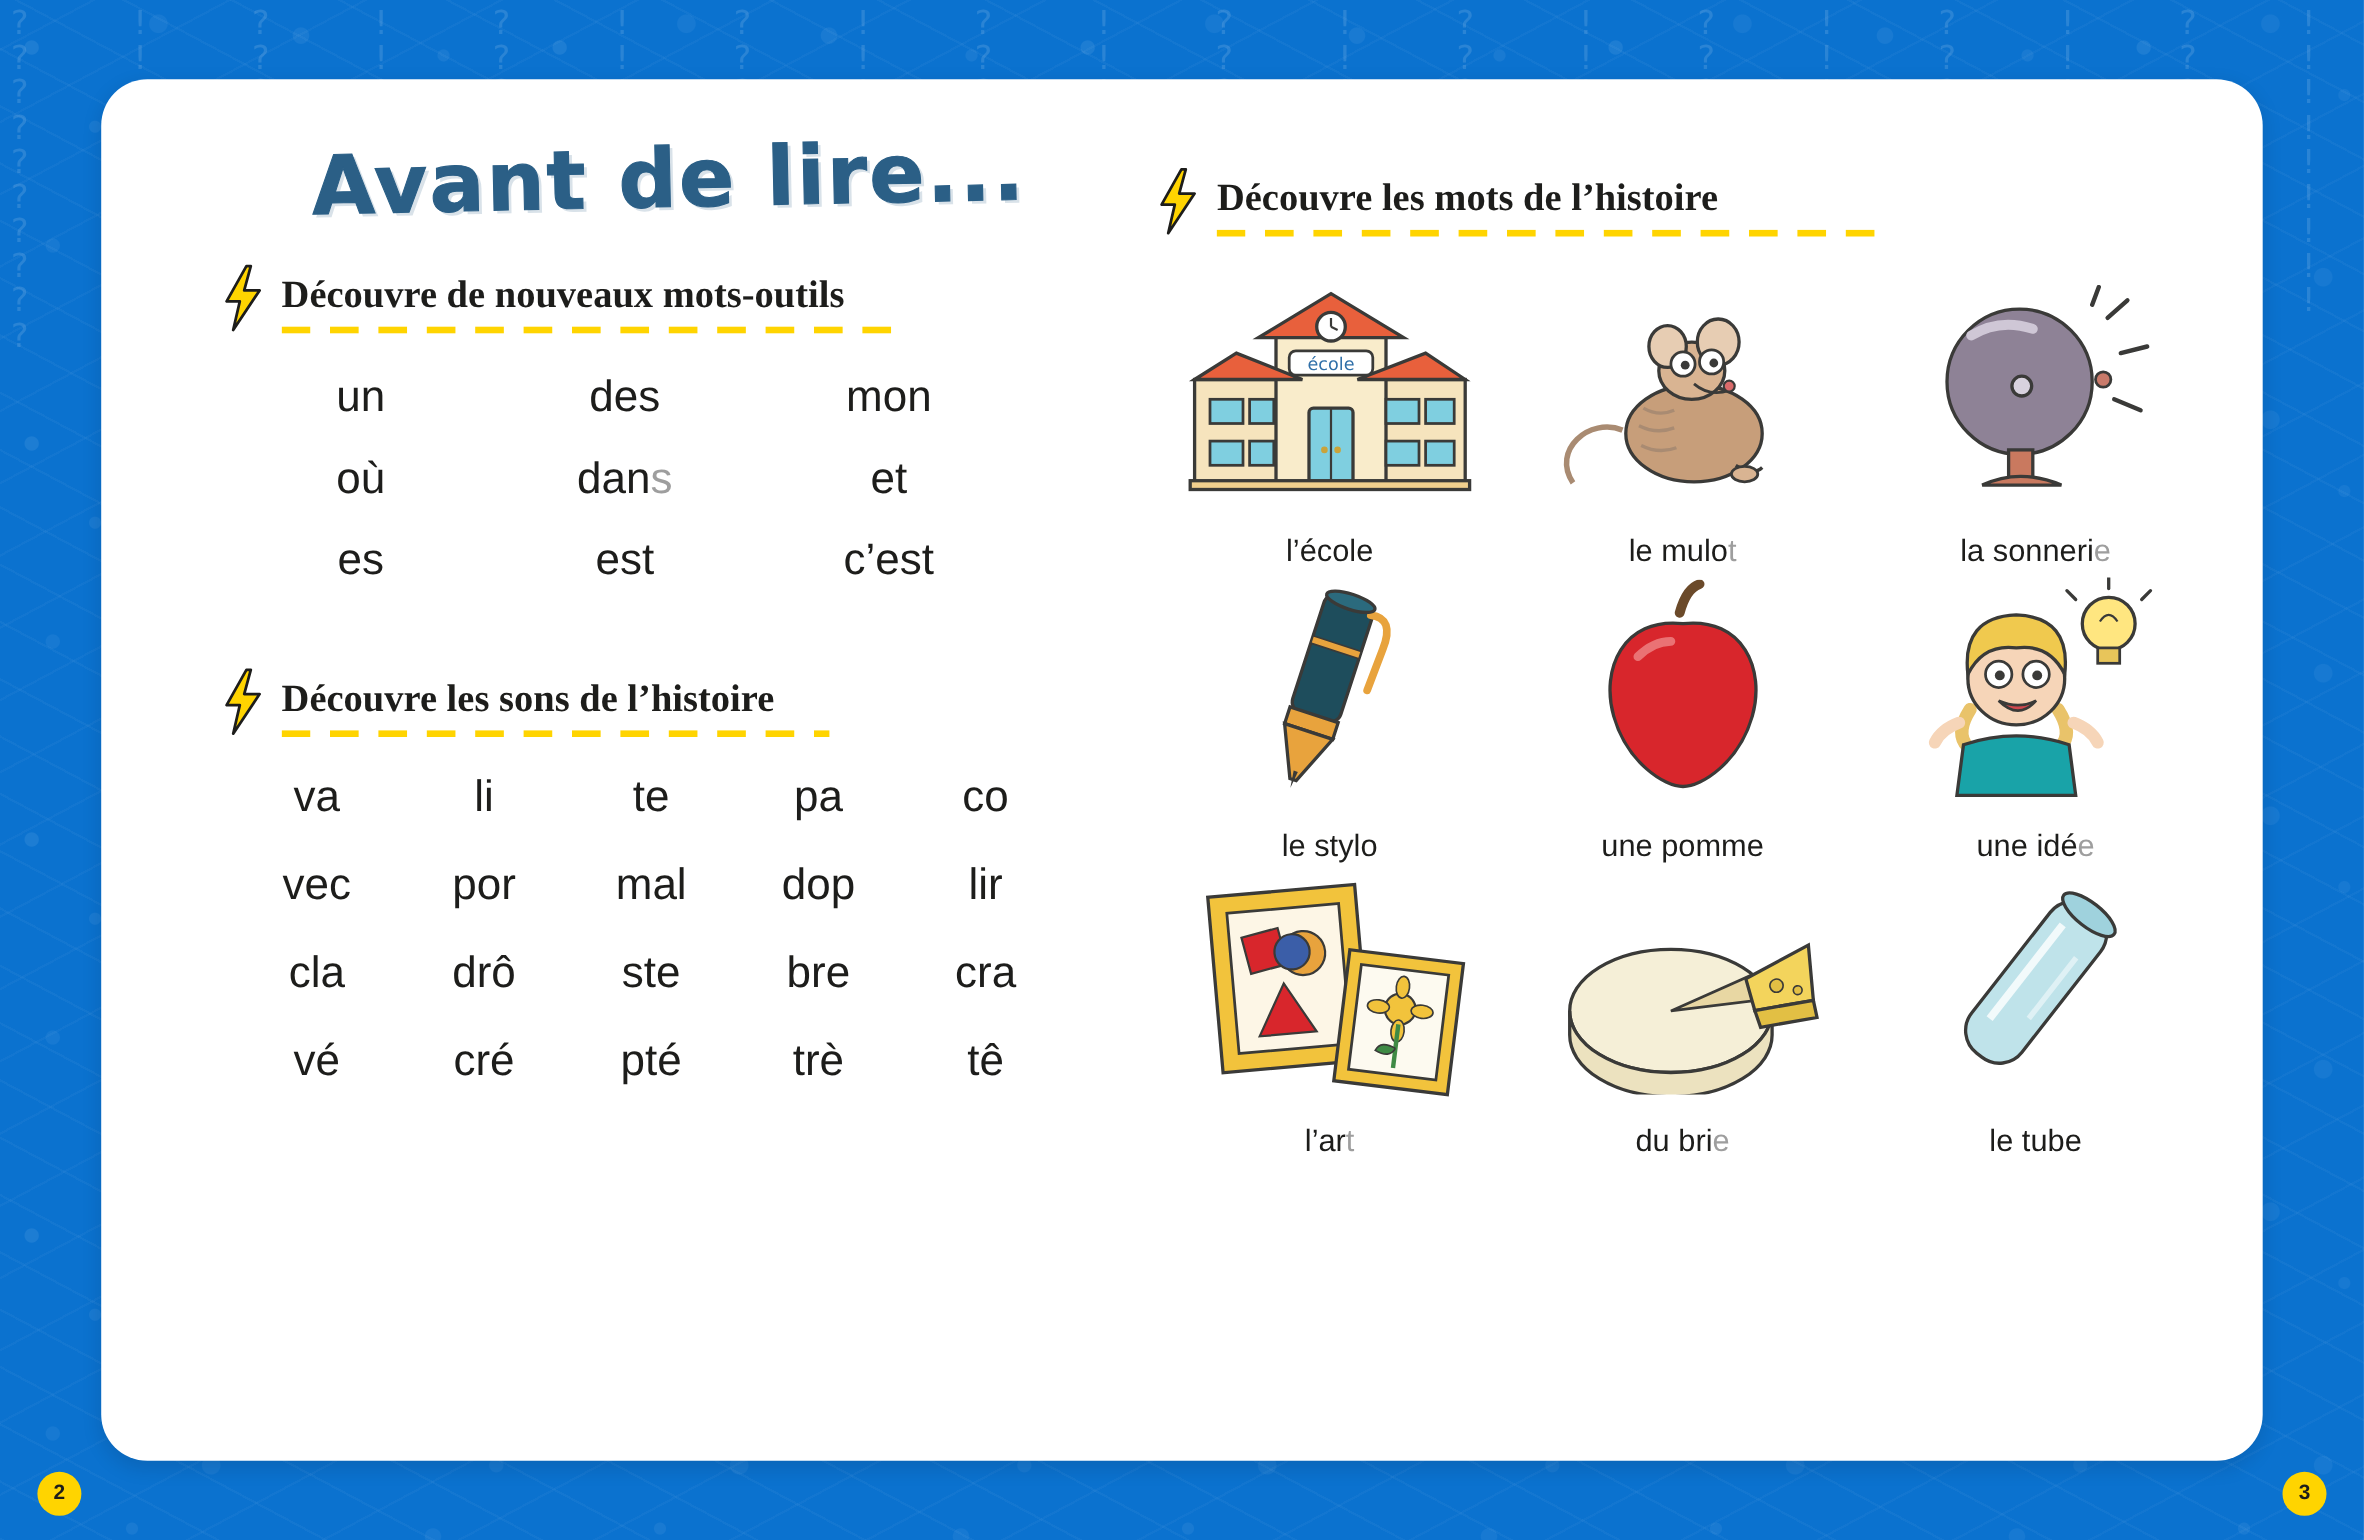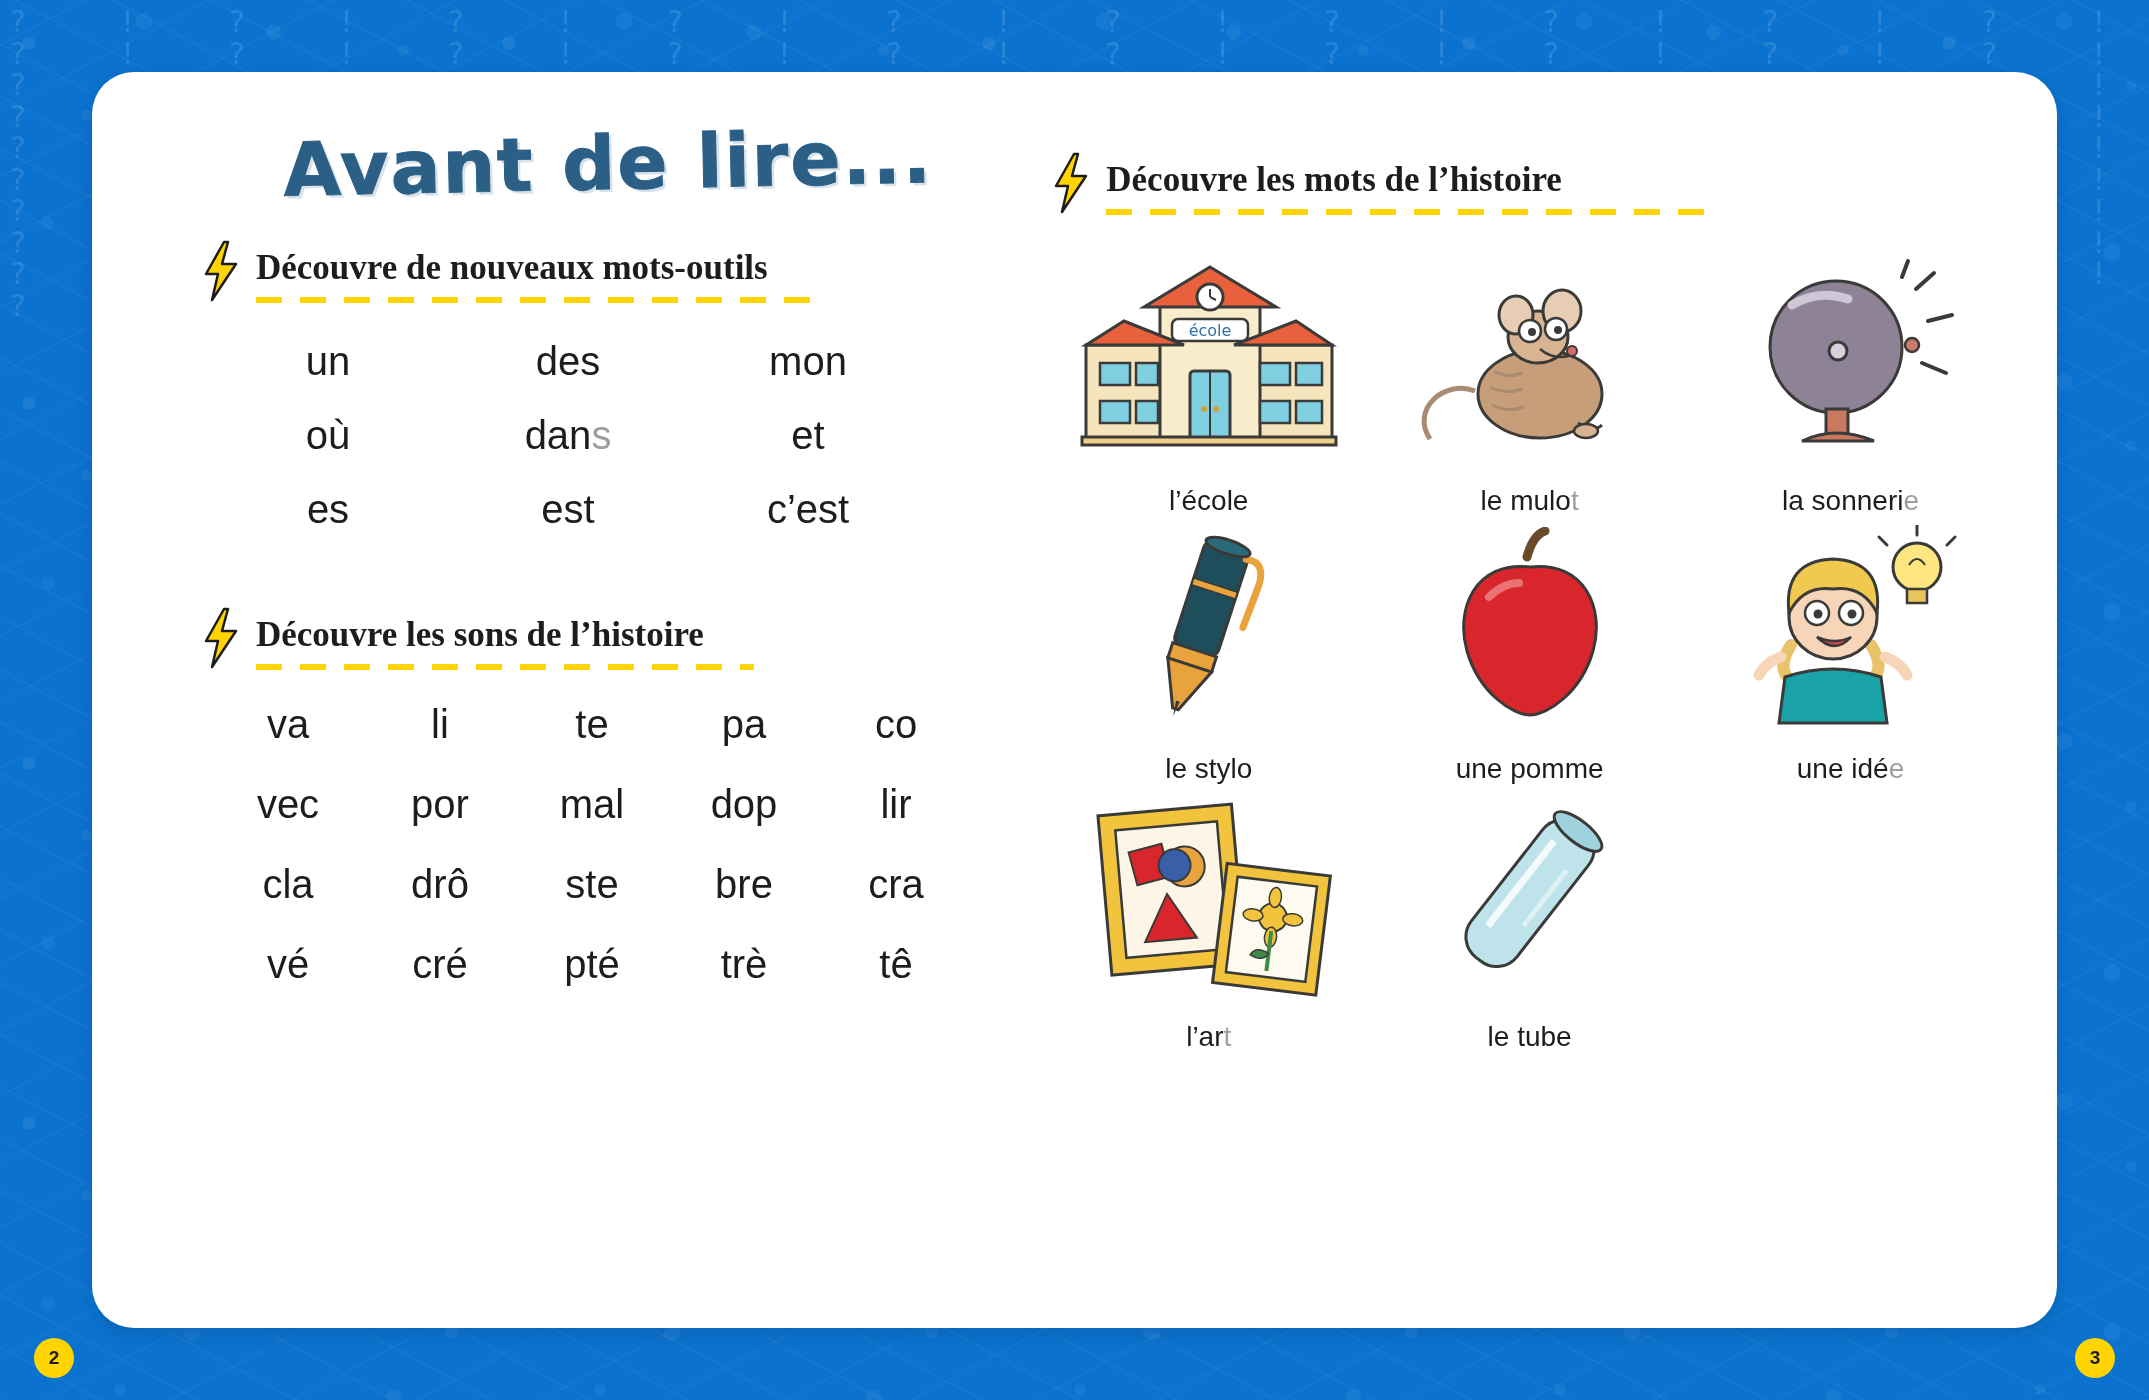--- a/index.html
+++ b/index.html
@@ -412,20 +412,36 @@
                     <ellipse cx="222" cy="124" rx="10" ry="6"></ellipse>
                 </g>
                 <path d="M202 138 v40" fill="none" stroke="#3f8a45" stroke-width="4"></path>
                 <path d="M202 160 q-14 -6 -18 4 q14 6 18 -4" fill="#3f8a45" stroke="#3a3a38" stroke-width="1.5"></path>
               </g>
             </svg>
           </div>
           <div class="pic-label"><span>l’ar</span><span class="faded">t</span></div>
         </div>
 
+        <div class="pic-cell">
+          <div class="pic-art">
+            <svg width="270" height="200" viewBox="0 0 270 200">
+              <ellipse cx="124" cy="124" rx="92" ry="56" fill="#f5efd7" stroke="#3a3a38" stroke-width="3"></ellipse>
+              <path d="M32 124 a92 56 0 0 0 184 0 v22 a92 56 0 0 1 -184 0 z" fill="#ece2bf" stroke="#3a3a38" stroke-width="3"></path>
+              <path d="M124 124 L196 92 a92 56 0 0 1 10 22 z" fill="#e8d7a3" stroke="#3a3a38" stroke-width="2.5"></path>
+              <g transform="rotate(-12 226 110)">
+                <polygon points="196,88 258,70 252,120 198,118" fill="#f3d45c" stroke="#3a3a38" stroke-width="3"></polygon>
+                <polygon points="198,118 252,120 252,136 200,134" fill="#e2bf44" stroke="#3a3a38" stroke-width="3"></polygon>
+                <circle cx="222" cy="100" r="6" fill="#e2bf44" stroke="#3a3a38" stroke-width="1.5"></circle>
+                <circle cx="240" cy="108" r="4" fill="#e2bf44" stroke="#3a3a38" stroke-width="1.5"></circle>
+              </g>
+            </svg>
+          </div>
+          <div class="pic-label"><span>du bri</span><span class="faded">e</span></div>
+        </div>
 
         <div class="pic-cell">
           <div class="pic-art">
             <svg width="250" height="205" viewBox="0 0 250 205">
               <g transform="rotate(38 125 100)">
                 <rect x="96" y="16" width="58" height="168" rx="26" fill="#bfe3ea" stroke="#3a3a38" stroke-width="3"></rect>
                 <ellipse cx="125" cy="22" rx="29" ry="11" fill="#9fd2dd" stroke="#3a3a38" stroke-width="3"></ellipse>
                 <path d="M112 44 v108" fill="none" stroke="#ffffff" stroke-width="7" opacity=".8"></path>
                 <path d="M140 60 v70" fill="none" stroke="#ffffff" stroke-width="5" opacity=".5"></path>
               </g>

